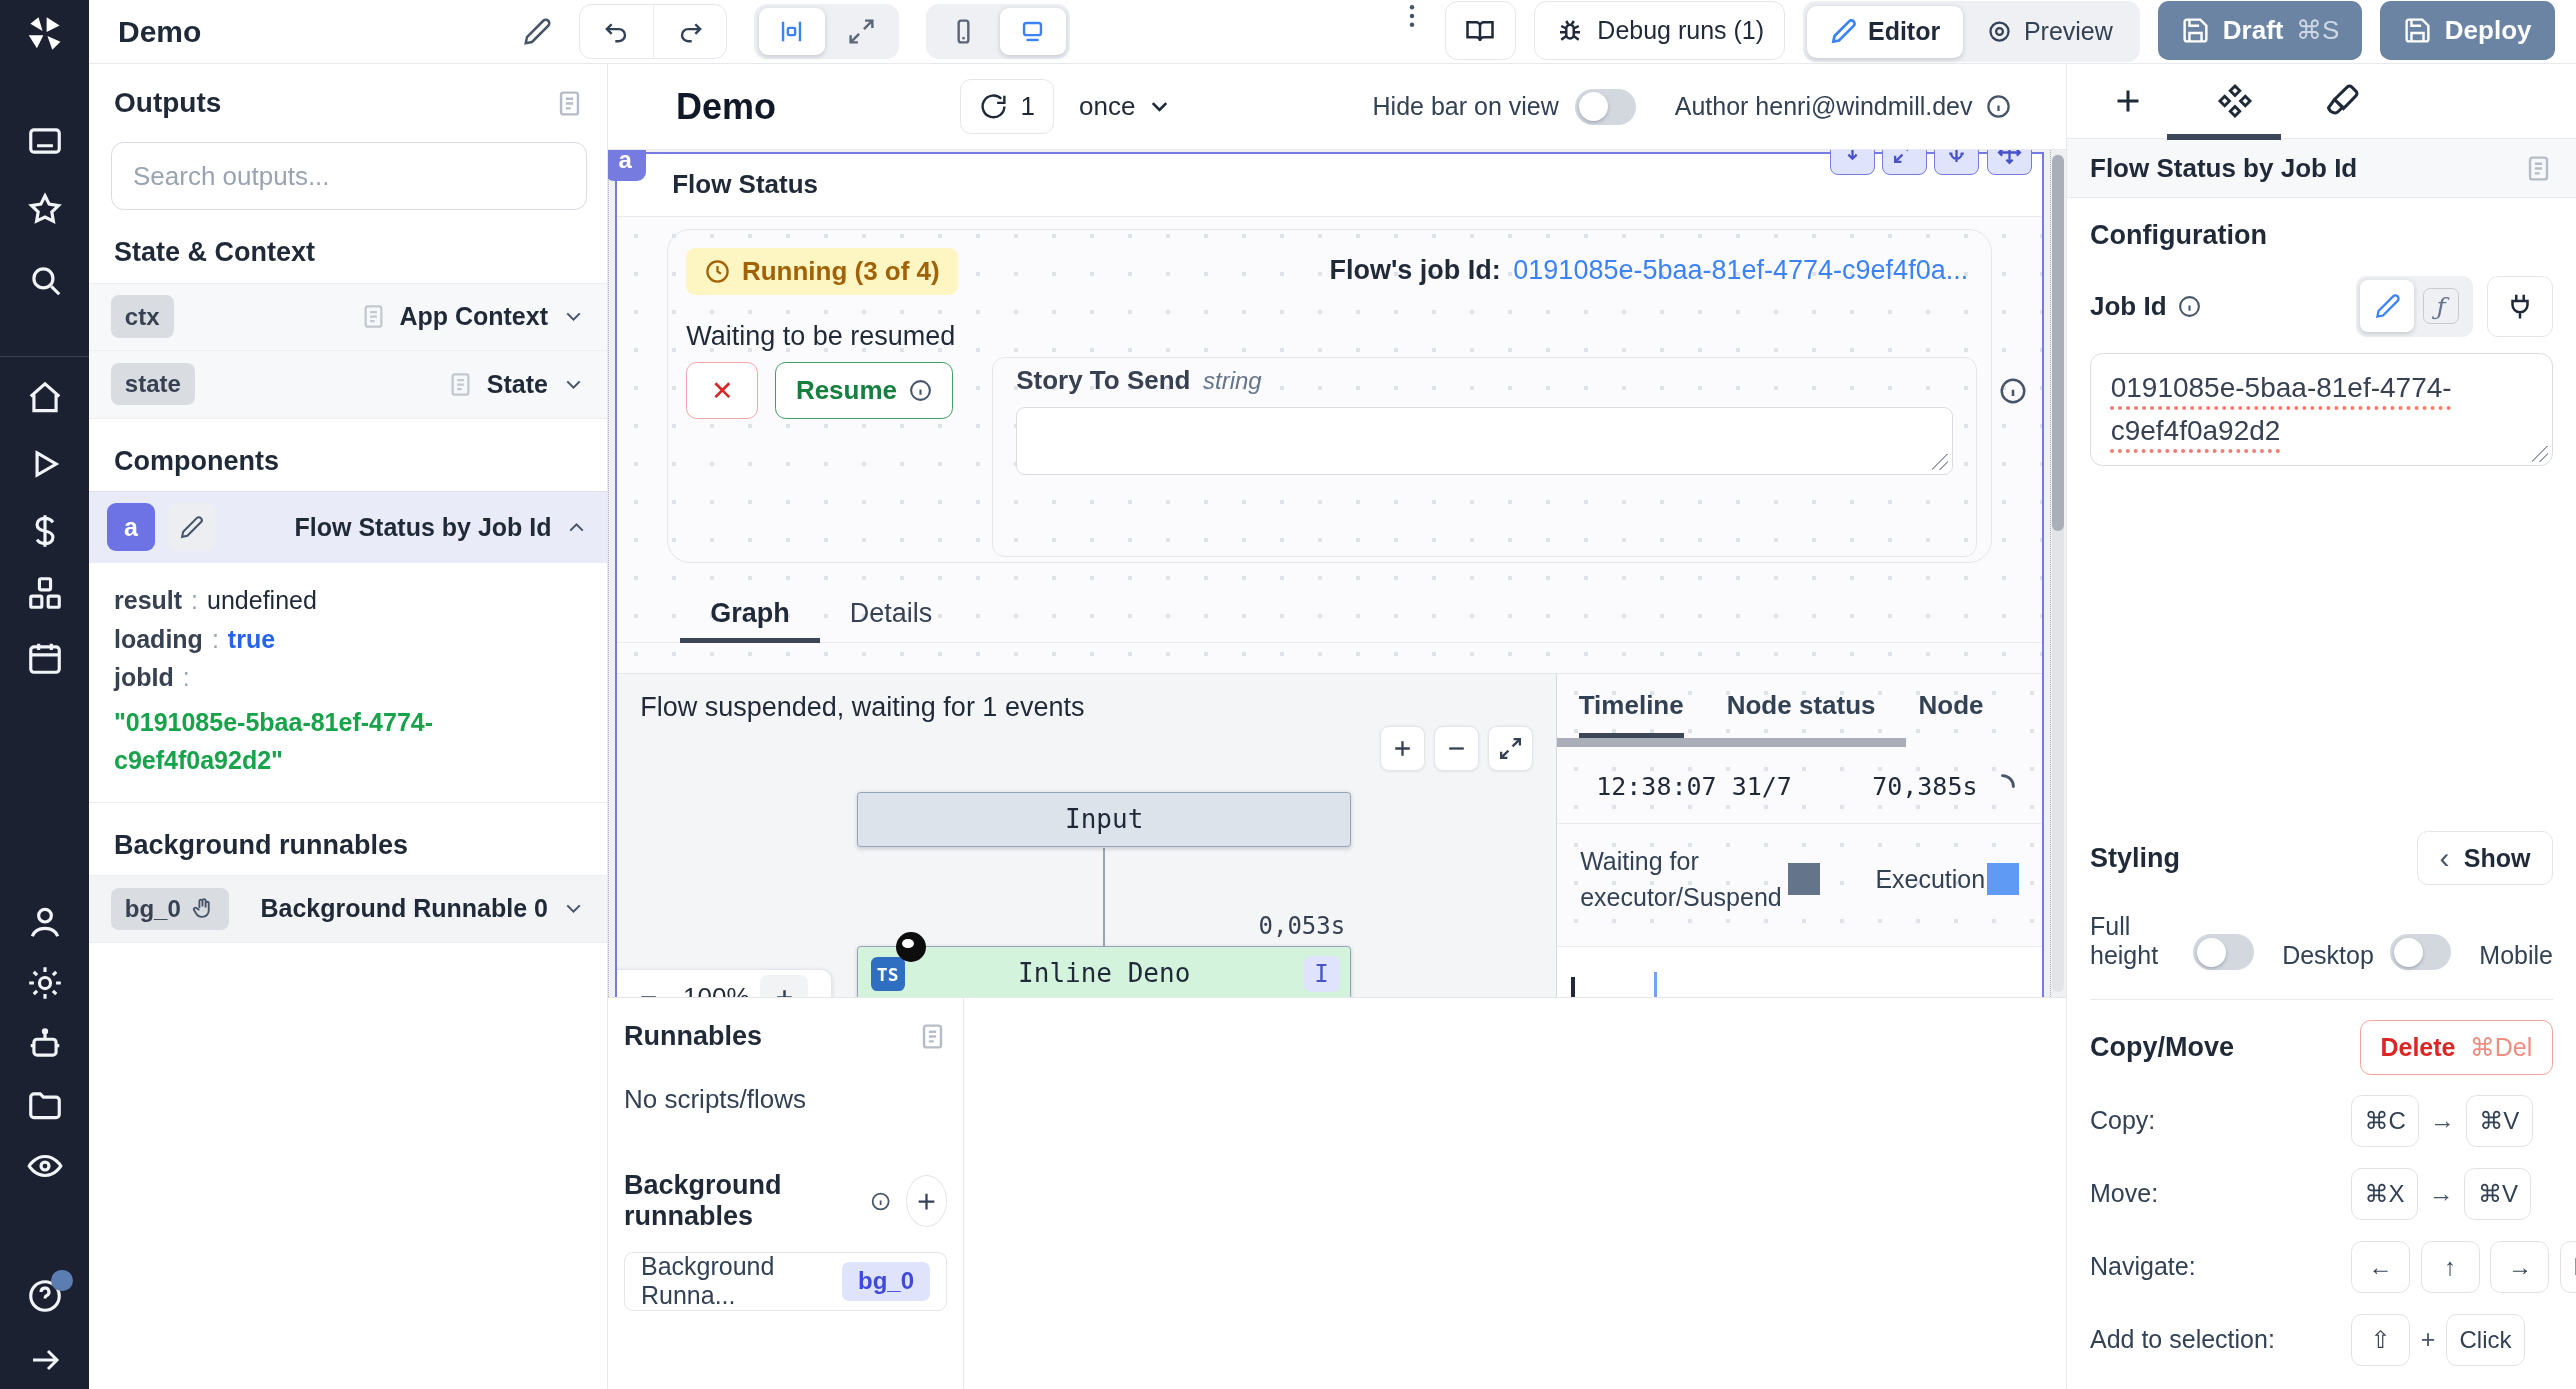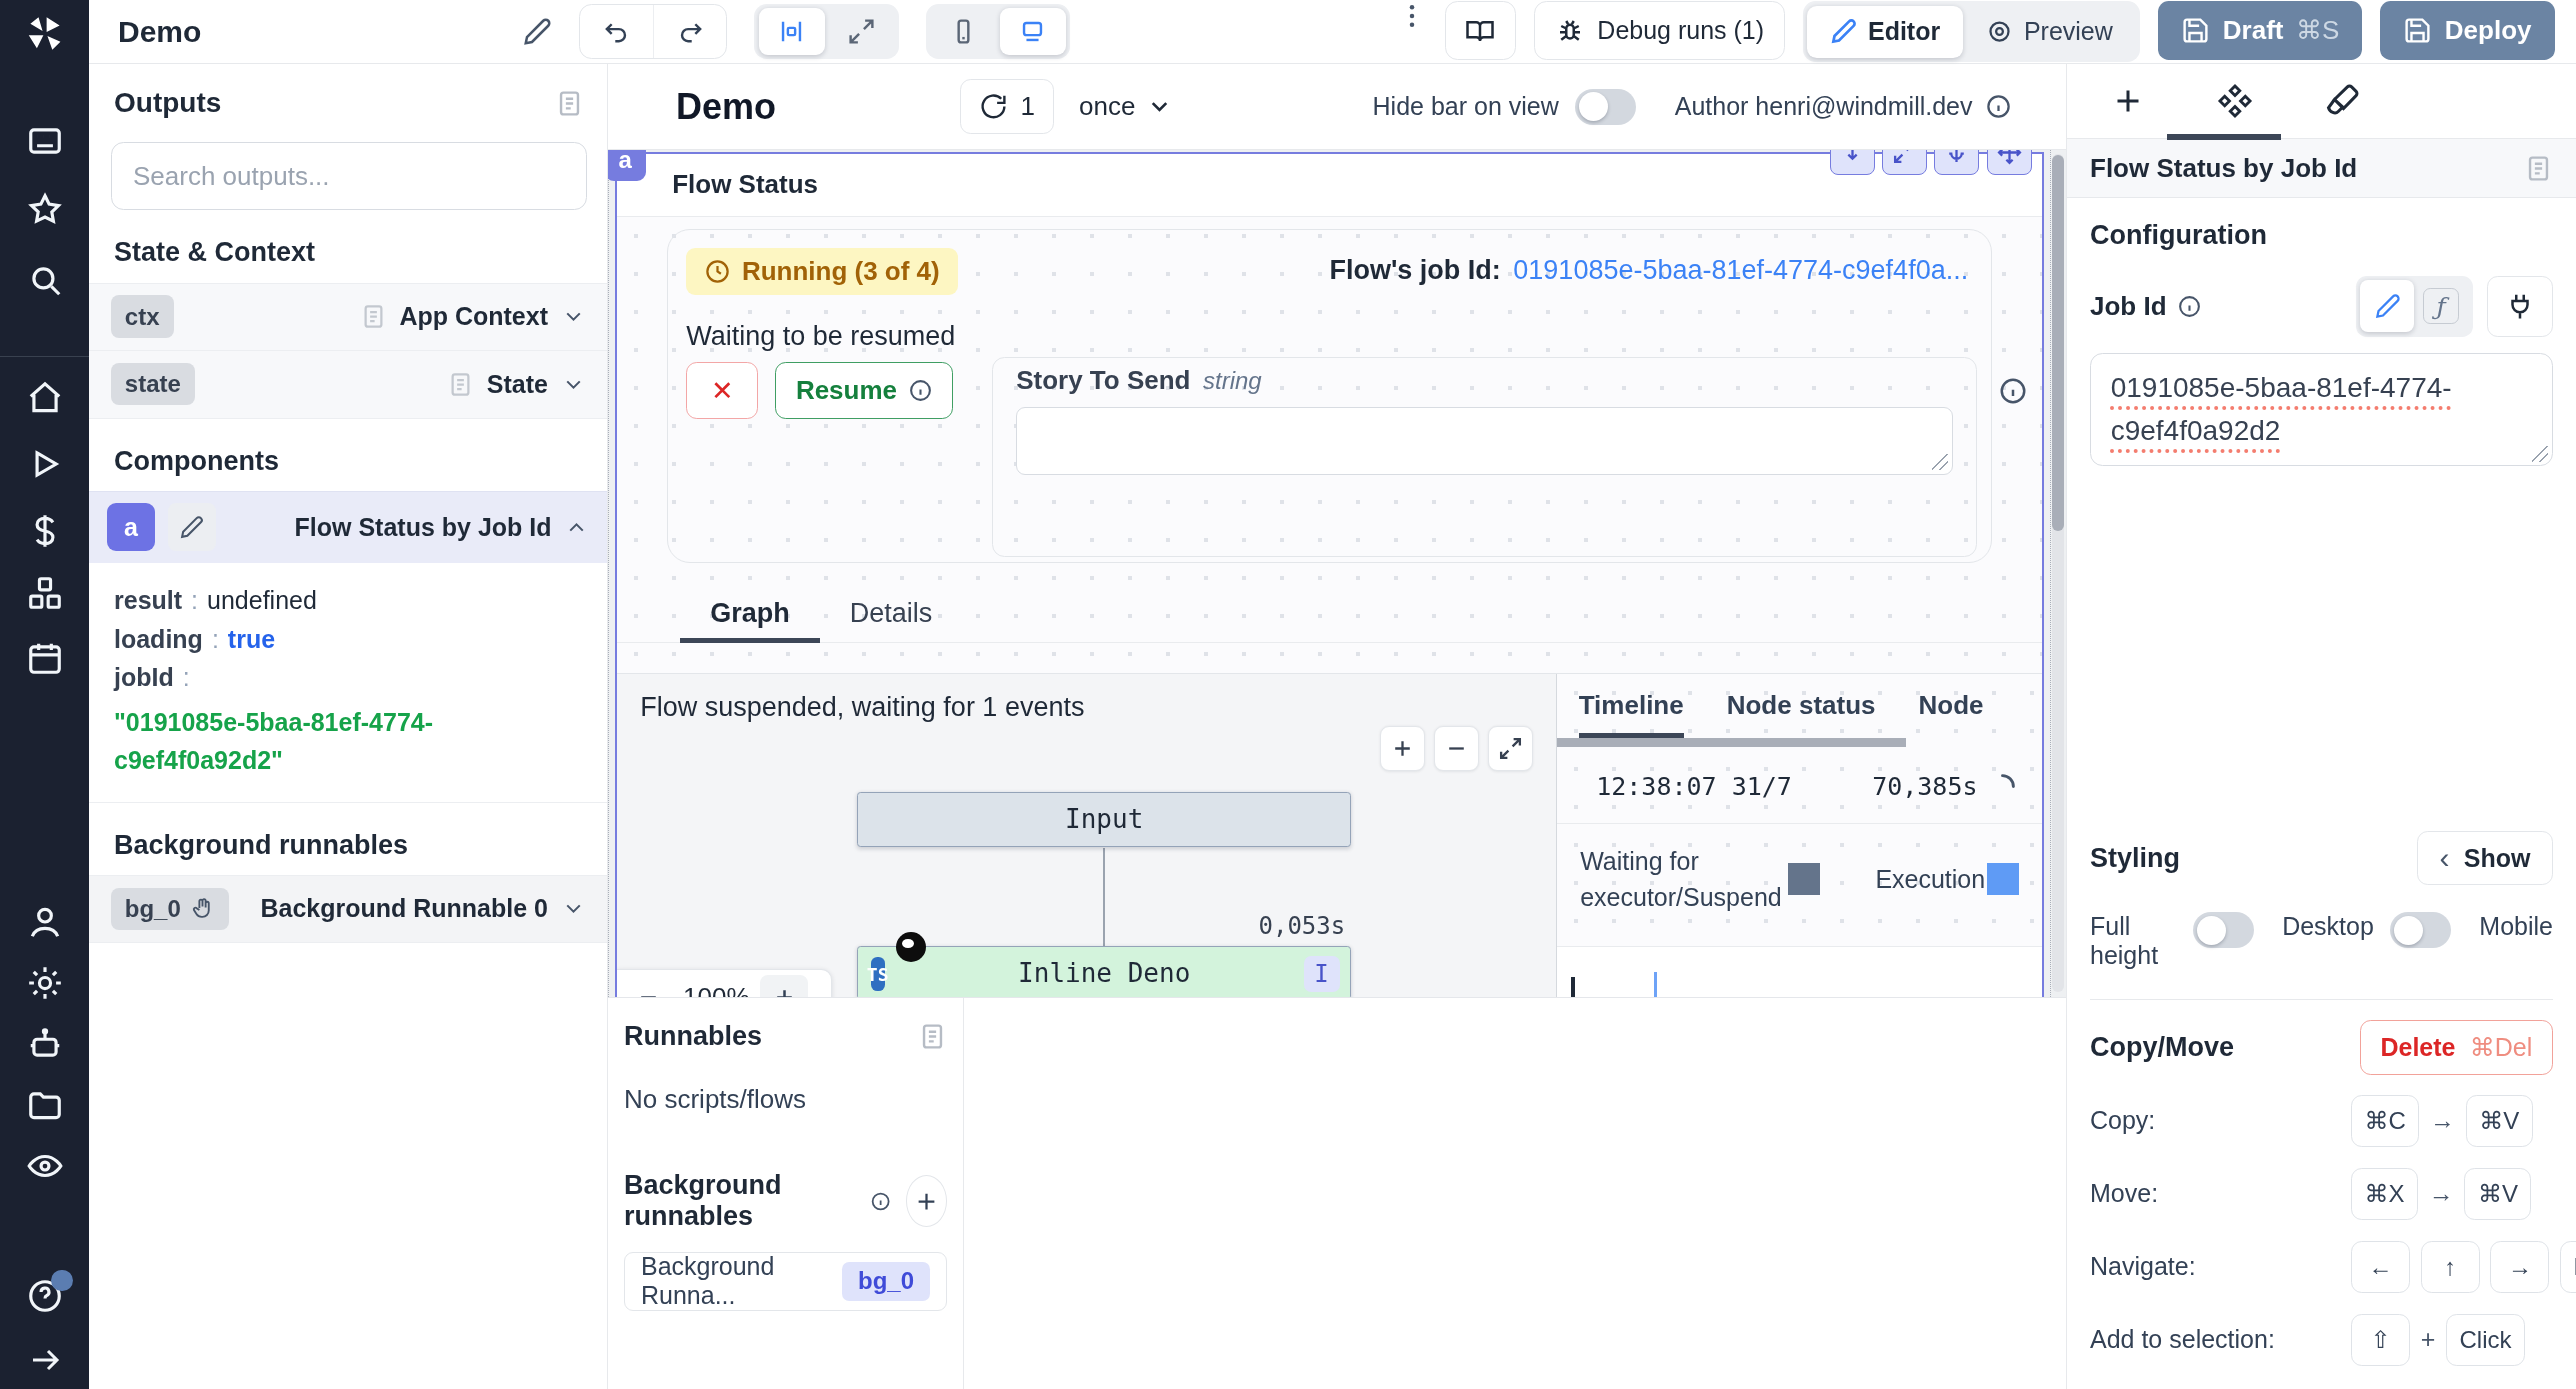--- a/index.html
+++ b/index.html
@@ -116,21 +116,21 @@
   .suspended { position:absolute; left:23px; top:18px; font-size:27px; color:#1f2937; }
   .graph-btns { position:absolute; right:23px; top:52px; display:flex; gap:9px; }
   .gbtn { width:45px; height:45px; background:#fff; border:1.8px solid #e3e6ea; border-radius:9px; color:#374151;
           display:flex; align-items:center; justify-content:center; cursor:pointer; box-shadow:0 0.9px 2.7px rgba(15,23,42,.08); }
   .gnode { position:absolute; left:240px; width:494px; border:0.9px solid #94a3b8; border-radius:3.6px; box-shadow:0 1.8px 4.5px rgba(15,23,42,.18);
            display:flex; align-items:center; justify-content:center; font-family:"DejaVu Sans Mono", monospace; font-size:26px; color:#1f2937; cursor:pointer; }
   .n-input { top:118px; height:55px; background:#dce3ea; }
   .n-deno  { top:272px; height:54px; background:#d3f3dc; }
   .vline { position:absolute; left:486px; width:1.8px; background:#9aa3af; }
   .edge-lab { position:absolute; left:240px; top:238px; width:488px; text-align:right; font-family:"DejaVu Sans Mono", monospace; font-size:24px; color:#374151; }
-  .ts-badge { position:absolute; left:12.5px; top:10.7px; width:14px; height:34px; background:#2f6fc1; border-radius:6.3px; color:#fff;
+  .ts-badge { position:absolute; left:12.5px; top:10.7px; width:34px; height:34px; background:#2f6fc1; border-radius:6.3px; color:#fff;
               font-size:18px; font-weight:bold; display:flex; align-items:center; justify-content:center; font-family:"DejaVu Sans Mono", monospace; }
   .deno-dino { position:absolute; left:38px; top:-14.3px; width:30px; height:30px; border-radius:50%; background:#0d0d0d; }
   .deno-dino::after { content:''; position:absolute; left:6.3px; top:6.3px; width:11.6px; height:9px; border-radius:50%; background:#fff; }
   .i-badge { position:absolute; right:10.7px; top:9px; width:36px; height:36px; background:#dfe3fb; color:#4853c9; border-radius:7.2px;
              font-family:"DejaVu Sans Mono", monospace; font-size:24px; display:flex; align-items:center; justify-content:center; }
   .zoom-ctl { position:absolute; left:0; top:295px; width:215px; height:57px; background:#fff; border:1.8px solid #e3e6ea; border-left:none;
               border-radius:0 10.7px 10.7px 0; box-shadow:0 1.8px 5.4px rgba(15,23,42,.12); display:flex; align-items:center; padding:0 7.2px; }
   .zoom-ctl .zl { font-size:26px; color:#1f2937; margin:0 10.7px; }
   .zoom-ctl .zb { border:none; background:none; width:48px; height:45px; display:flex; align-items:center; justify-content:center; color:#334155; cursor:pointer; }
   .zoom-ctl .zb.boxed { background:#f1f3f5; border-radius:8px; }
@@ -188,21 +188,21 @@
   .fx { font-family:"DejaVu Serif", serif; font-style:italic; font-size:25px; border:1.8px solid #c6cbd2; border-radius:7.2px; width:36px; height:36px; display:flex; align-items:center; justify-content:center; }
   .plug-btn { margin-left:14.3px; width:66px; height:61px; border:1.8px solid #e3e6ea; border-radius:10.7px; background:#fff; color:#1f2937;
               display:flex; align-items:center; justify-content:center; cursor:pointer; }
   .rp-ta { position:relative; margin-top:16px; min-height:109px; border:1.8px solid #d8dce2; border-radius:12.5px; padding:12.5px 19.7px;
            font-size:28px; color:#374151; line-height:1.55; cursor:text; }
   .misspell { text-decoration:underline; text-decoration-style:dotted; text-decoration-color:#f47d6f; text-decoration-thickness:3.6px; text-underline-offset:9px; }
   .rp-spacer { flex:1; }
   .rp-styling { padding:0 23px; flex:none; }
   .rp-row { display:flex; align-items:center; }
   .show-btn { margin-left:auto; height:54px; border:1.8px solid #e3e6ea; border-radius:10.7px; background:#fff; display:flex; align-items:center; gap:14.3px; padding:0 21.5px; font-size:25px; font-weight:bold; color:#1f2937; cursor:pointer; }
-  .tog-row { margin-top:27px; display:flex; align-items:flex-start; gap:16px; font-size:25px; color:#334155; }
+  .tog-row { margin-top:27px; display:flex; align-items:flex-end; gap:16px; font-size:25px; color:#334155; }
   .rp-hr { margin:29px 0 0; border-top:1.8px solid #e7e9ec; }
   .rp-copymove { padding:19.7px 23px 23px; flex:none; }
   .del-btn { margin-left:auto; height:55px; border:1.8px solid #f2a29a; border-radius:10.7px; background:#fff; display:flex; align-items:center; gap:14.3px; padding:0 19.7px; cursor:pointer; }
   .del-btn .d1 { font-size:25px; font-weight:bold; color:#dc2626; }
   .del-btn .d2 { font-size:25px; color:#ef8d80; }
   .sc-row { margin-top:18px; display:flex; align-items:center; min-height:55px; }
   .sc-row .lab { width:261px; font-size:25px; color:#334155; flex:none; }
   .keys { display:flex; align-items:center; gap:10.7px; }
   kbd.k { min-width:59px; height:52px; padding:0 12.5px; border:1.8px solid #dfe3e8; border-radius:10.7px; background:#fff;
           font-family:"Liberation Sans", sans-serif; font-size:24px; color:#334155; display:inline-flex; align-items:center; justify-content:center; }

